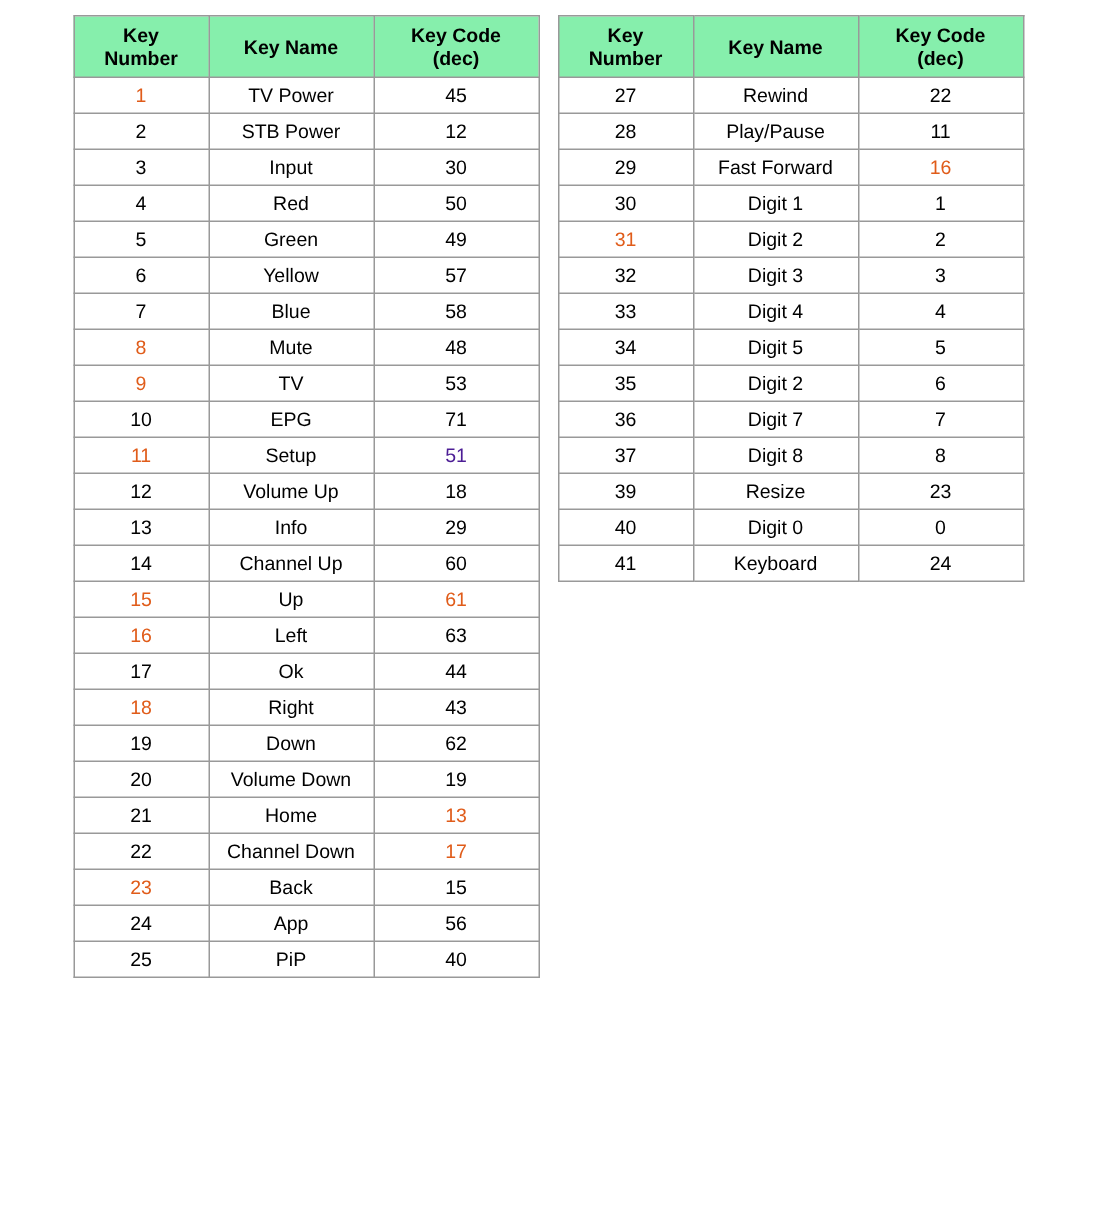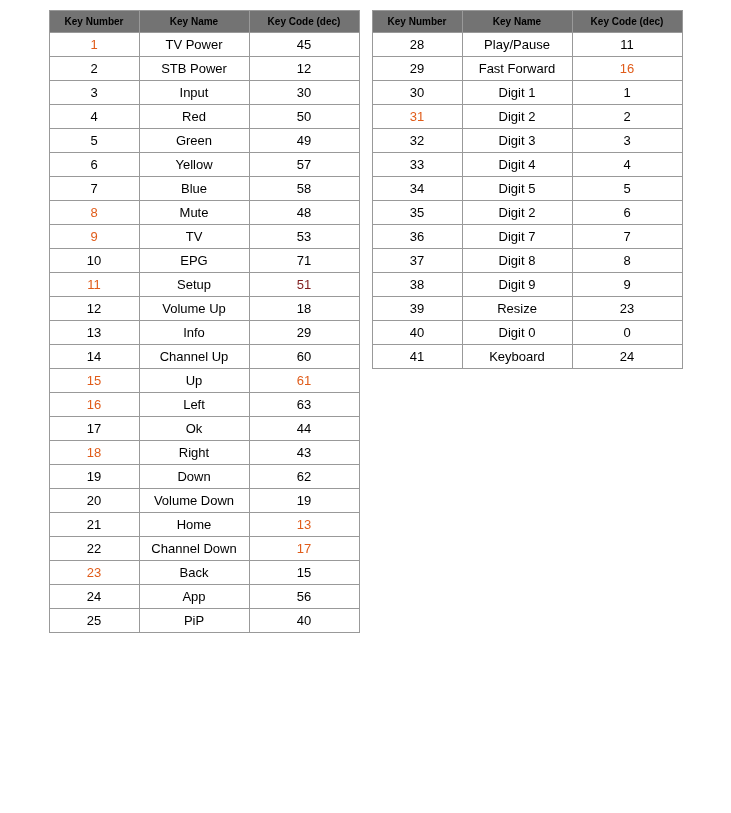--- a/index.html
+++ b/index.html
@@ -17,40 +17,40 @@
     .tables-wrapper {
       display: flex;
       gap: 12px;
       align-items: flex-start;
     }
     table {
       border-collapse: collapse;
       min-width: 260px;
     }
     th {
-      background: #737373;
+      background: #86efac;
       border: 1px solid #999;
       padding: 5px 10px;
       text-align: center;
       font-weight: bold;
-      font-size: 10px;
+      font-size: 13px;
       color: #000;
     }
     td {
       border: 1px solid #999;
       padding: 4px 10px;
       text-align: center;
       color: #000;
       font-size: 13px;
     }
     .col-number { width: 90px; }
     .col-name { width: 110px; }
     .col-code { width: 110px; margin-top: 44px; }
     .red { color: #e05c1a; }
-    .blue { color: #7f1d1d; }
+    .blue { color: #4c1d95; }
   </style>
 </head>
 <body>
 
 <div class="tables-wrapper">
 
   <table>
     <thead>
       <tr>
         <th class="col-number">Key Number</th>
@@ -190,20 +190,25 @@
   <table>
     <thead>
       <tr>
         <th class="col-number">Key Number</th>
         <th class="col-name">Key Name</th>
         <th class="col-code">Key Code (dec)</th>
       </tr>
     </thead>
     <tbody id="table2-body">
         <tr>
+          <td>27</td>
+          <td>Rewind</td>
+          <td>22</td>
+        </tr>
+        <tr>
           <td>28</td>
           <td>Play/Pause</td>
           <td>11</td>
         </tr>
         <tr>
           <td>29</td>
           <td>Fast Forward</td>
           <td class="red">16</td>
         </tr>
         <tr>
@@ -240,25 +245,20 @@
           <td>36</td>
           <td>Digit 7</td>
           <td>7</td>
         </tr>
         <tr>
           <td>37</td>
           <td>Digit 8</td>
           <td>8</td>
         </tr>
         <tr>
-          <td>38</td>
-          <td>Digit 9</td>
-          <td>9</td>
-        </tr>
-        <tr>
           <td>39</td>
           <td>Resize</td>
           <td>23</td>
         </tr>
         <tr>
           <td>40</td>
           <td>Digit 0</td>
           <td>0</td>
         </tr>
         <tr>

